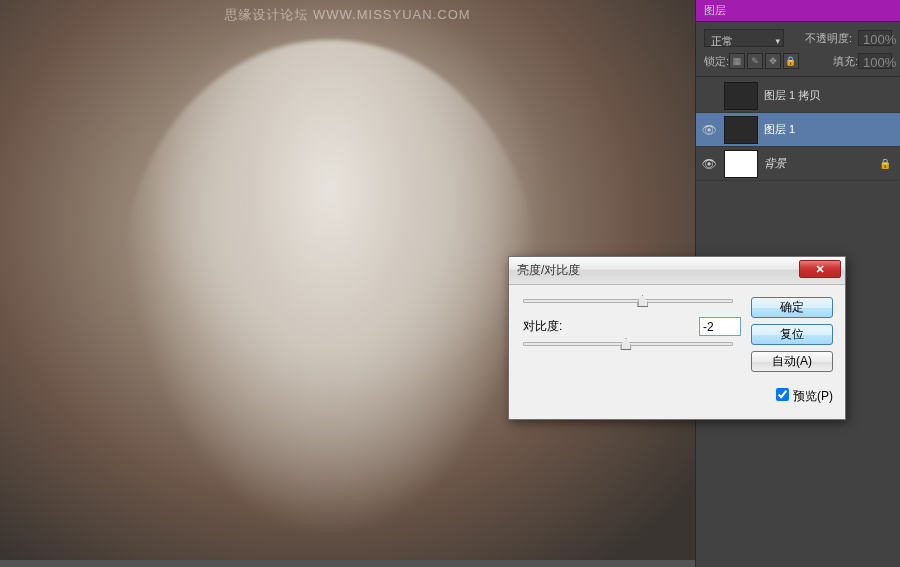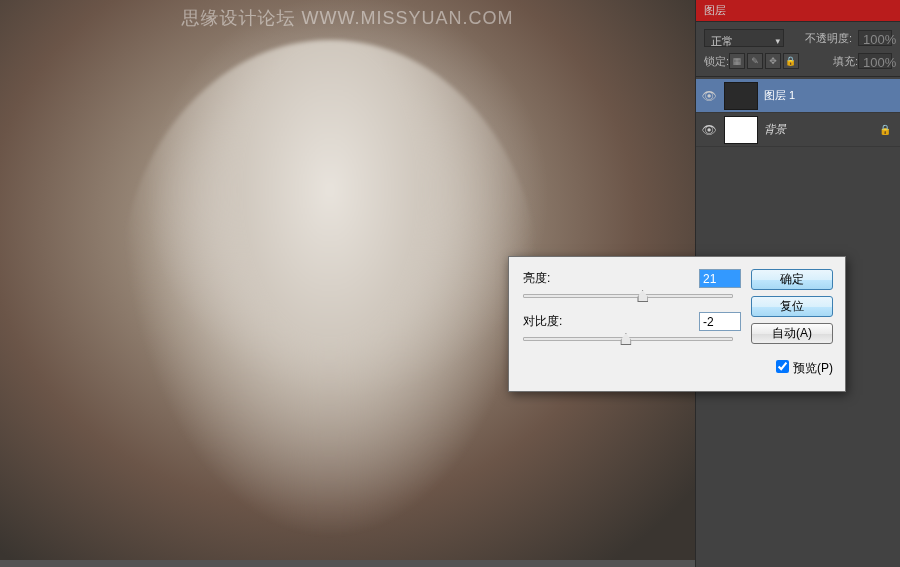--- a/index.html
+++ b/index.html
@@ -9,36 +9,36 @@
   position: absolute; left: 0; top: 0; width: 695px; height: 560px;
   background: radial-gradient(ellipse at 45% 40%, #d8d0c8 0%, #9a8a7a 30%, #6b5548 60%, #3a3530 90%);
   overflow: hidden;
 }
 .canvas-area::before {
   content: ""; position: absolute; inset: 0;
   background: radial-gradient(circle at 50% 35%, rgba(255,255,255,0.45) 0%, rgba(255,255,255,0) 40%);
 }
 .watermark {
   position: absolute; top: 6px; left: 50%; transform: translateX(-50%);
-  color: rgba(255,255,255,0.45); font-size: 18px; letter-spacing: 1px;
+  color: rgba(255,255,255,0.45); font-size: 13px; letter-spacing: 1px;
 }
 .baby-placeholder {
   position: absolute; left: 120px; top: 40px; width: 420px; height: 500px;
   background: radial-gradient(ellipse at 50% 30%, #e8e3dc 0%, #d0c8be 30%, rgba(0,0,0,0) 70%);
   border-radius: 50% 50% 40% 40%;
   filter: blur(2px);
 }
 
 
 .right-panel {
   position: absolute; right: 0; top: 0; width: 205px; height: 567px;
   background: #424242; border-left: 1px solid #2a2a2a;
 }
 .panel-tabs {
-  display: flex; height: 22px; background: #b91c1c; border-bottom: 1px solid #2a2a2a;
+  display: flex; height: 22px; background: #a21caf; border-bottom: 1px solid #2a2a2a;
   font-size: 11px; color: #ccc; align-items: center;
 }
 .panel-tabs span { padding: 0 8px; }
 .panel-section {
   background: #424242; border-bottom: 1px solid #2a2a2a; padding: 4px 0;
 }
 .dropdown-row {
   display: flex; align-items: center; gap: 6px; padding: 3px 8px;
   font-size: 11px; color: #b8b8b8;
 }
@@ -166,41 +166,48 @@
         <div class="lock-icon">✎</div>
         <div class="lock-icon">✥</div>
         <div class="lock-icon">🔒</div>
       </div>
       <span style="margin-left:auto">填充:</span>
       <span class="opacity-field">100%</span>
     </div>
   </div>
 
   <div class="layers">
+    <div class="layer-row">
+      <div class="vis-col"></div>
+      <div class="thumb dark"></div>
+      <span class="layer-label">图层 1 拷贝</span>
+    </div>
     <div class="layer-row selected">
       <div class="vis-col">👁</div>
       <div class="thumb dark"></div>
       <span class="layer-label">图层 1</span>
     </div>
     <div class="layer-row">
       <div class="vis-col">👁</div>
       <div class="thumb white"></div>
       <span class="layer-label" style="font-style:italic">背景</span>
       <span class="layer-lock">🔒</span>
     </div>
   </div>
 </div>
 
 <div class="dialog">
+  <div class="titlebar">
+    <span>亮度/对比度</span>
+    <div class="close-btn">
+      <span>✕</span>
+    </div>
+  </div>
   <div class="dialog-body">
     <div class="controls">
-      <div class="ctl-row">
-        <span class="ctl-label">亮度:</span>
-        <input class="ctl-value sel" value="21" style="">
-      </div>
       <div class="slider-track">
         <div class="slider-thumb" style="left:57%"></div>
       </div>
       <div class="ctl-row">
         <span class="ctl-label">对比度:</span>
         <input class="ctl-value" value="-2" style="">
       </div>
       <div class="slider-track">
         <div class="slider-thumb" style="left:49%"></div>
       </div>

